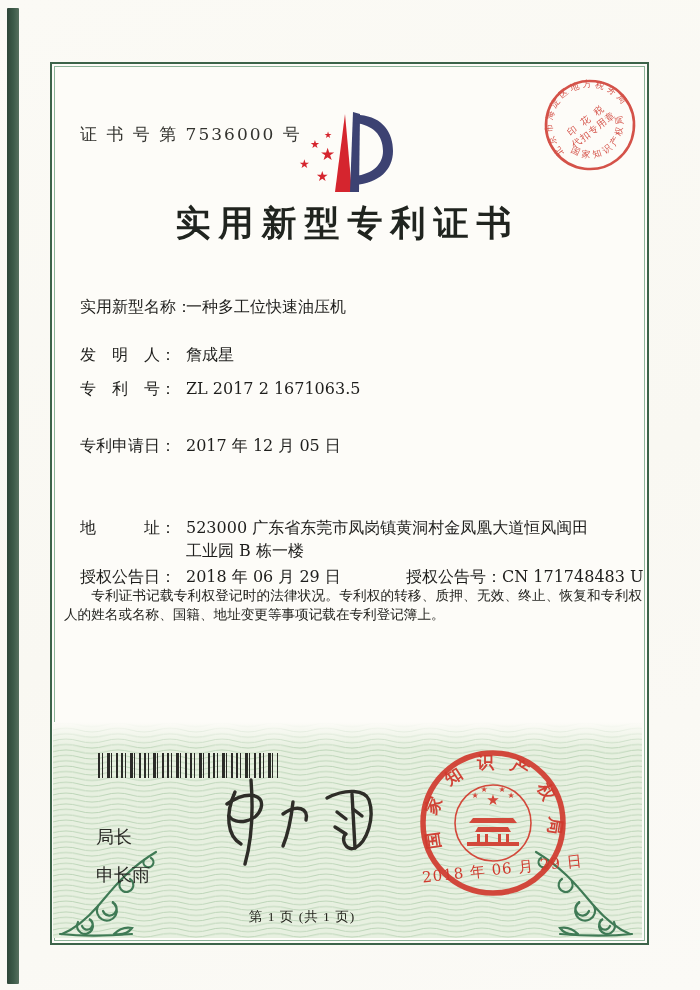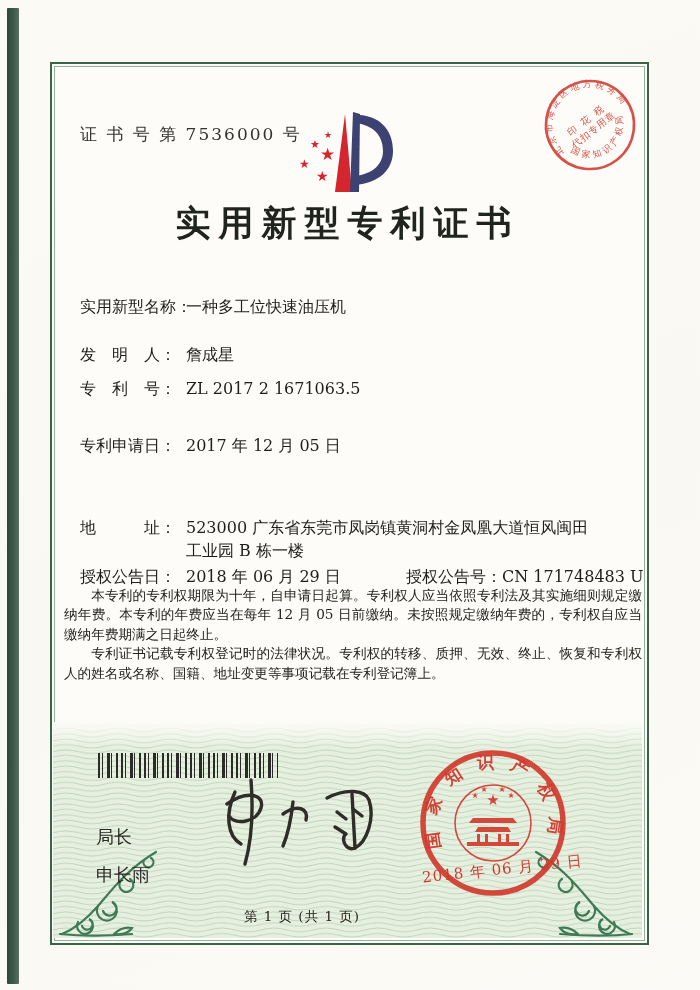--- a/index.html
+++ b/index.html
@@ -54,21 +54,21 @@
     font-family:"DejaVu Sans","Liberation Sans",sans-serif;color:#2a2a26;margin-top:21px;}
   .signature{position:absolute;left:205px;top:772px;}
   .seal{position:absolute;left:413px;top:743px;}
   .seal-date{position:absolute;left:415px;top:860px;width:175px;text-align:center;
     color:var(--seal-red);font-size:15px;letter-spacing:1px;transform:rotate(-6deg);
     font-family:"DejaVu Serif",serif;}
   .flourish{position:absolute;top:846px;}
   .flourish.left{left:54px;}
   .flourish.right{left:528px;transform:scaleX(-1);}
   .footer{position:absolute;left:50px;top:908px;width:504px;text-align:center;
-    font-size:13.5px;color:#26261f;letter-spacing:1px;}
+    font-size:13.5px;color:#26261f;letter-spacing:1px;font-family:Liberation Serif, serif;}
   .taxstamp{position:absolute;left:538px;top:73px;}
   svg text{font-family:"DejaVu Serif","Liberation Serif",serif;}
 </style>
 </head>
 <body>
 
 <div id="page">
 
   <div class="spine"></div>
 
@@ -108,21 +108,20 @@
 工业园 B 栋一楼</span>
   </div>
   <div class="row" style="top:565px">
     <span class="lab">授权公告日：</span><span class="val">2018 年 06 月 29 日</span>
   </div>
   <div class="row" style="top:565px;left:406px">
     <span class="lab" style="width:auto">授权公告号：</span><span class="val">CN 171748483 U</span>
   </div>
 
   <div class="paras">
-    <p>本专利的专利权期限为十年，自申请日起算。专利权人应当依照专利法及其实施细则规定缴纳年费。本专利的年费应当在每年 12 月 05 日前缴纳。未按照规定缴纳年费的，专利权自应当缴纳年费期满之日起终止。</p>
     <p>专利证书记载专利权登记时的法律状况。专利权的转移、质押、无效、终止、恢复和专利权人的姓名或名称、国籍、地址变更等事项记载在专利登记簿上。</p>
   </div>
 
   <div class="band">
     <svg class="waves" width="589" height="216">
       <defs>
         <pattern id="wv" width="52" height="5.4" patternUnits="userSpaceOnUse">
           <path d="M0,2.7 Q13,-0.9 26,2.7 T52,2.7" fill="none" stroke="#b7d2b3" stroke-width="0.9"></path>
         </pattern>
       </defs>

